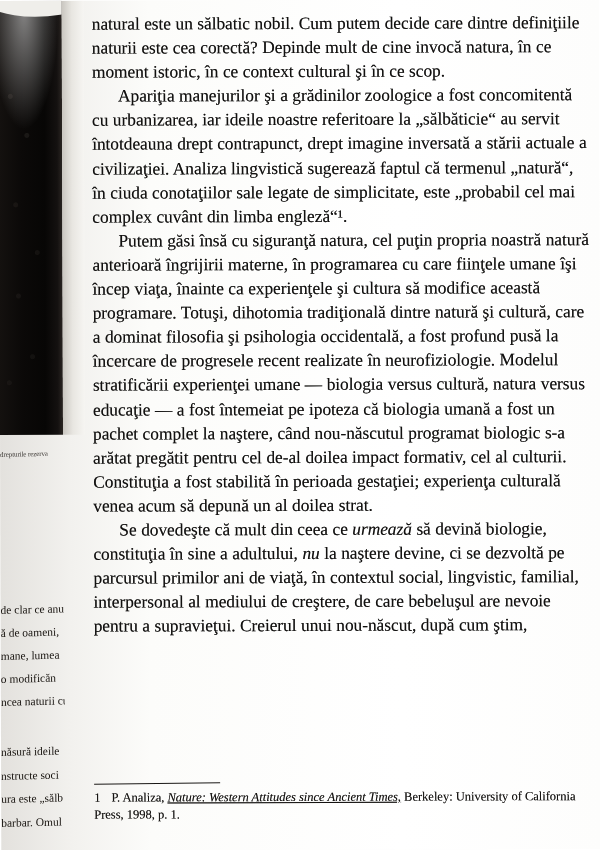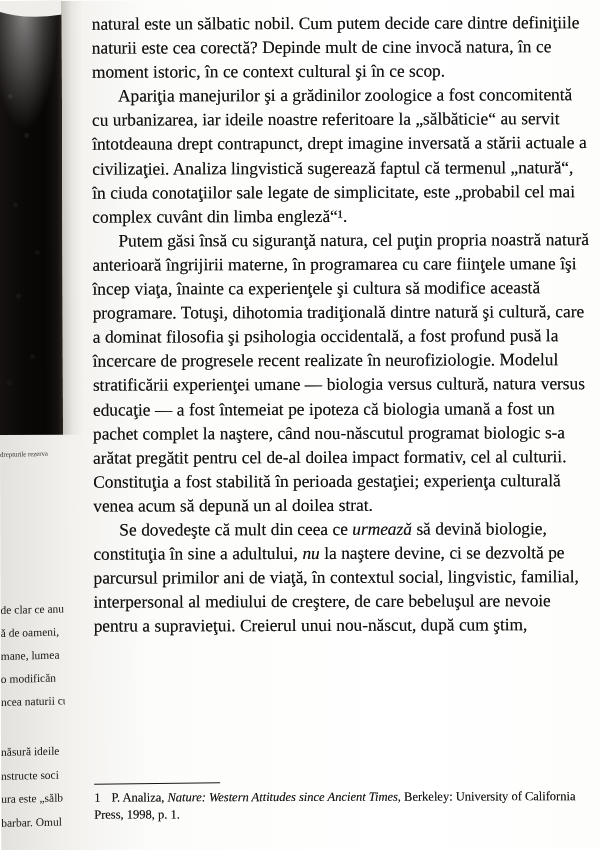--- a/index.html
+++ b/index.html
@@ -145,21 +145,21 @@
   }
   #footnote-text {
     margin: 0;
     font-size: 12.6px;
     line-height: 17.4px;
     color: #141210;
     letter-spacing: -0.05px;
     text-shadow: 0 0 0.35px rgba(0,0,0,0.5);
   }
   #footnote-text .fn-num { margin-right: 11px; }
-  #footnote-text i { font-style: italic; }
+  #footnote-text i { font-style: italic; text-decoration: underline; }
 
   
   #skewwrap { transform: rotate(-0.18deg); transform-origin: 300px 425px; }
 </style>
 </head>
 <body>
 
 <div id="skewwrap">
 <div id="page">
 

